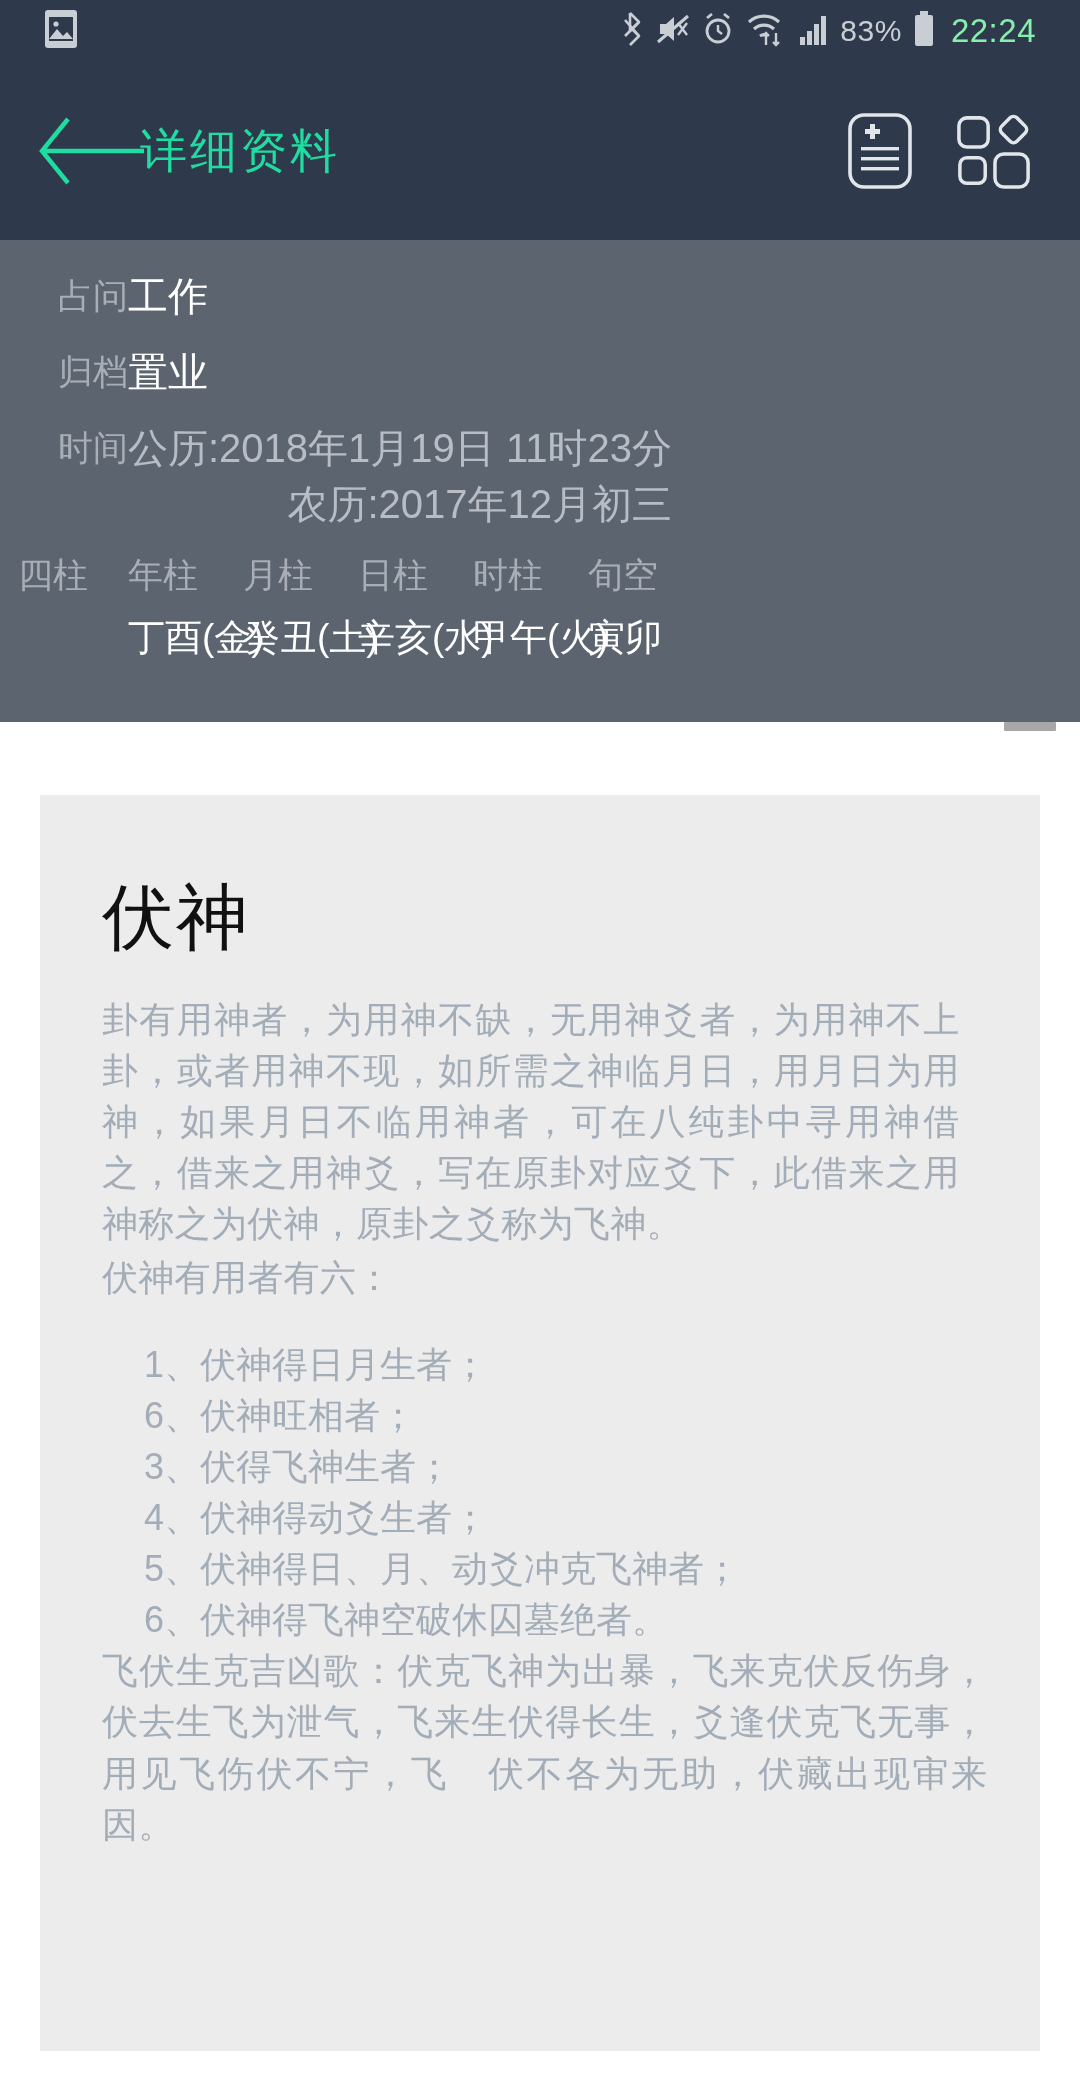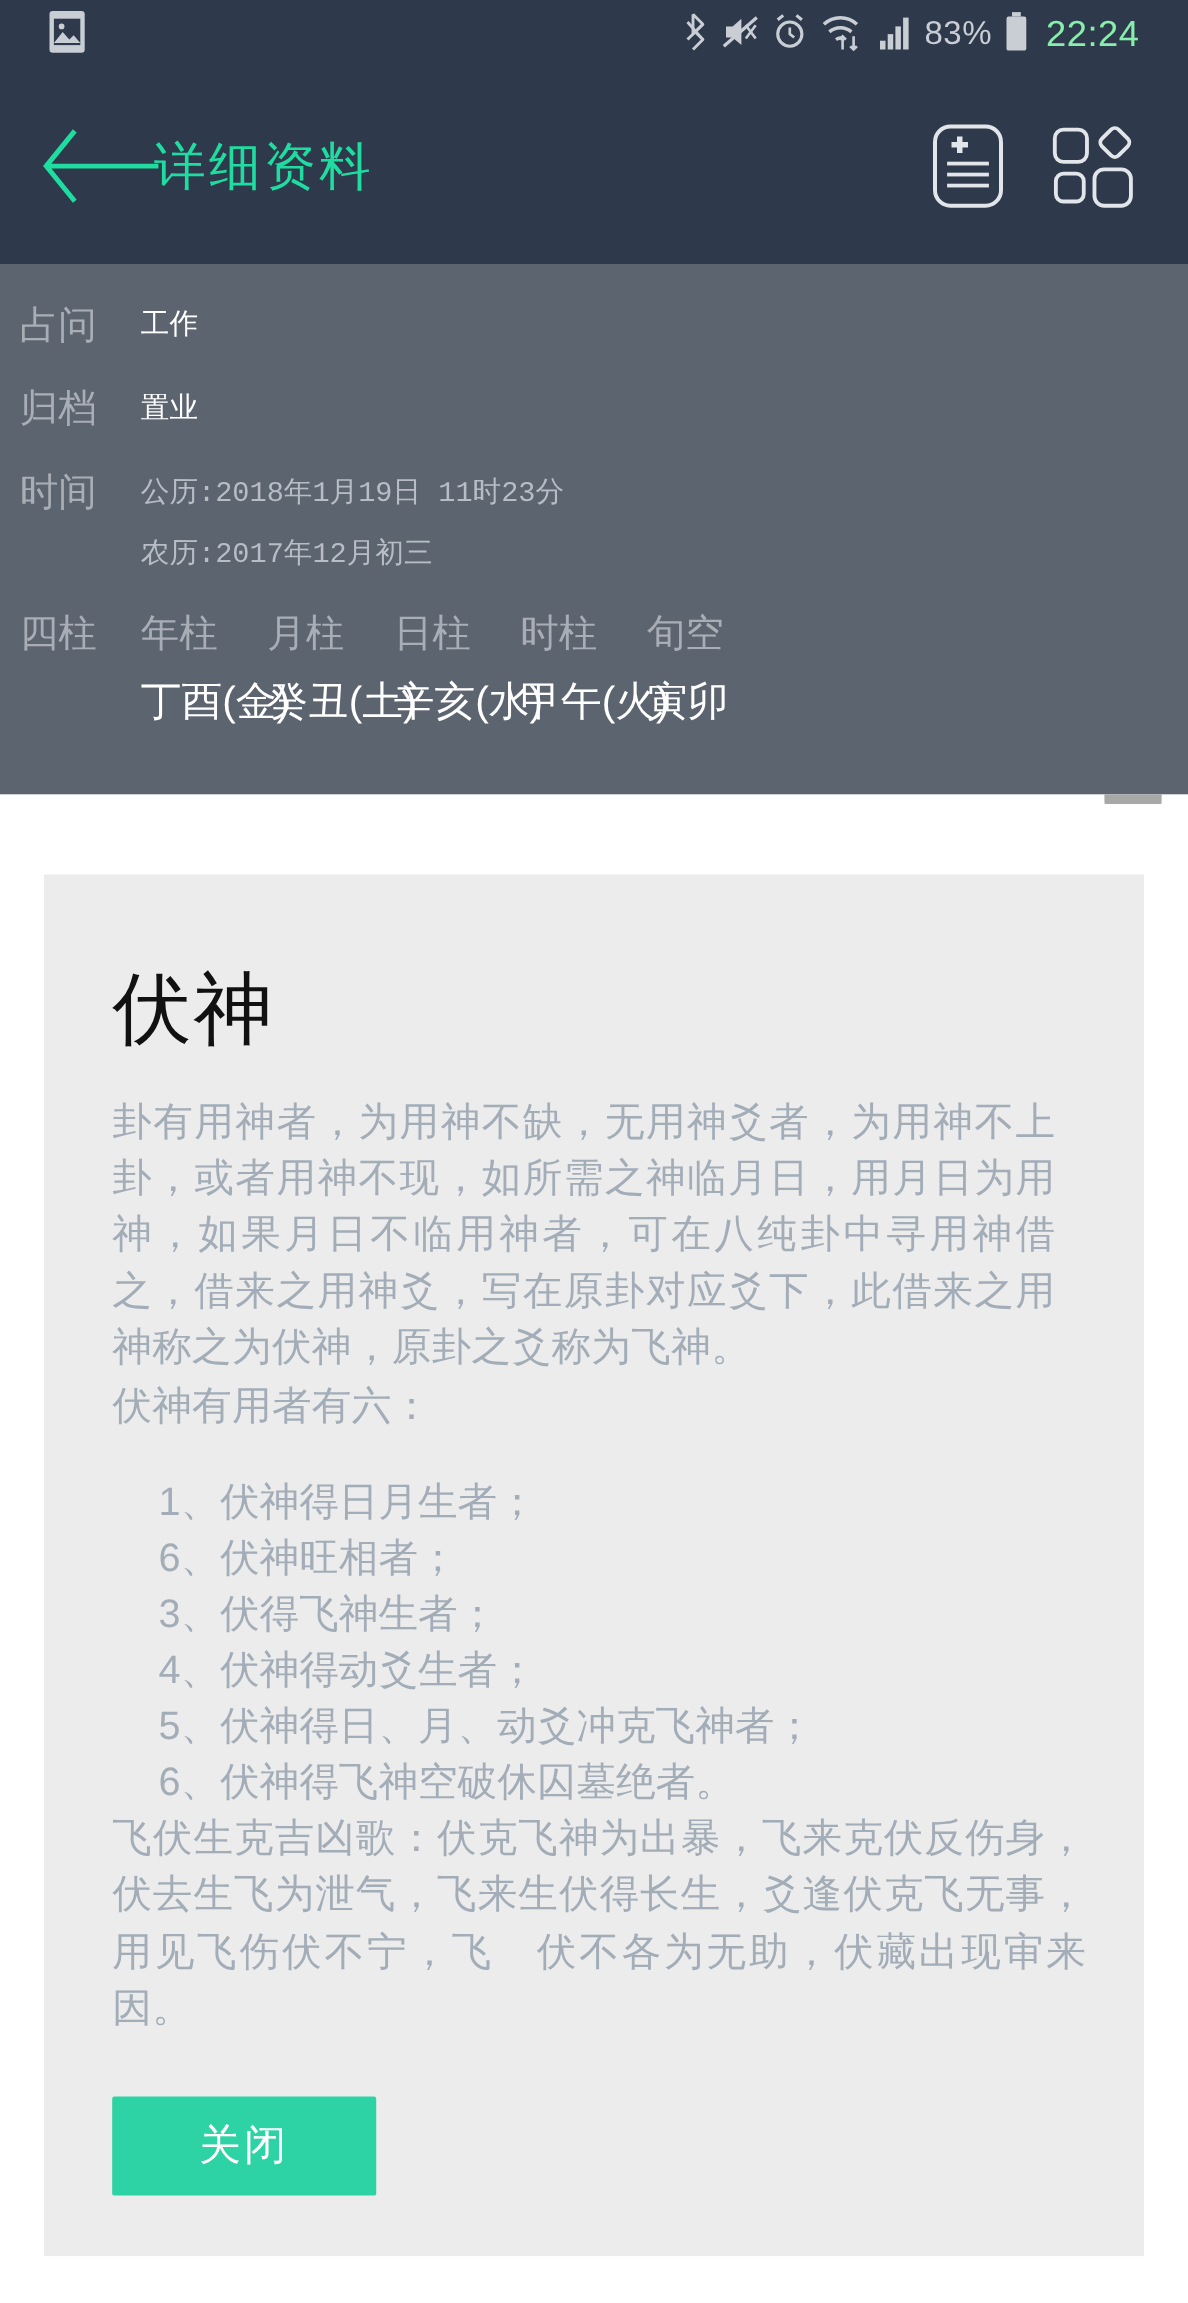--- a/index.html
+++ b/index.html
@@ -50,25 +50,25 @@
   #appbar-actions { display:flex; align-items:center; gap:38px; padding-right:48px; }
   .appbar-action { width:76px; height:86px; display:flex; align-items:center; justify-content:center; }
 
   
   #info-panel {
     position:absolute; left:0; top:240px; width:1080px; height:482px;
     background:#5c6470;
     padding:28px 18px 0 18px;
     overflow:hidden;
   }
-  .info-row { display:flex; align-items:flex-start; margin-bottom:20px; }
+  .info-row { display:flex; align-items:flex-start; margin-bottom:20px;text-align:right; }
   .info-label {
     width:110px; min-width:110px; color:#a9aeb6; font-size:35px; line-height:56px;
   }
-  .info-value { color:#ffffff; font-size:26px; line-height:56px;font-family:Liberation Mono, monospace; }
+  .info-value { color:#ffffff; font-size:40px; line-height:56px; }
   .info-value.dim { color:#b8bdc5; }
 
   
   #pillars-head { display:flex; align-items:center; margin-top:12px; }
   #pillars-head .ph-label { width:110px; min-width:110px; color:#a9aeb6; font-size:35px; }
   .ph-col { width:115px; color:#a9aeb6; font-size:35px; }
   #pillars-values { display:flex; align-items:center; margin-top:14px; }
   #pillars-values .pv-spacer { width:110px; min-width:110px; }
   .pv-col { width:115px; color:#ffffff; font-size:37px; white-space:nowrap; }
 
@@ -253,14 +253,13 @@
     <li>1、伏神得日月生者；</li>
     <li>6、伏神旺相者；</li>
     <li>3、伏得飞神生者；</li>
     <li>4、伏神得动爻生者；</li>
     <li>5、伏神得日、月、动爻冲克飞神者；</li>
     <li>6、伏神得飞神空破休囚墓绝者。</li>
   </ul>
 
   <p id="verse-paragraph" class="card-body">飞伏生克吉凶歌：伏克飞神为出暴，飞来克伏反伤身，伏去生飞为泄气，飞来生伏得长生，爻逢伏克飞无事，用见飞伤伏不宁，飞　伏不各为无助，伏藏出现审来因。</p>
 
-  <button id="close-button">关闭</button>
 </div>
 
 </body></html>

